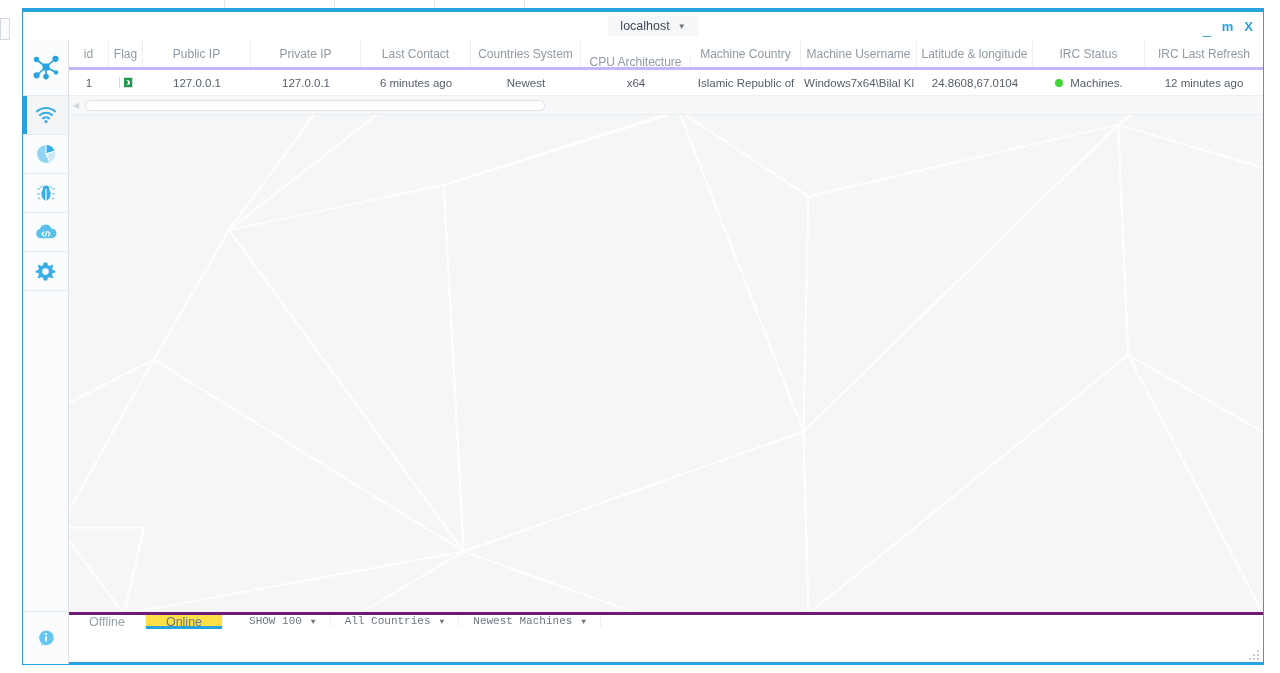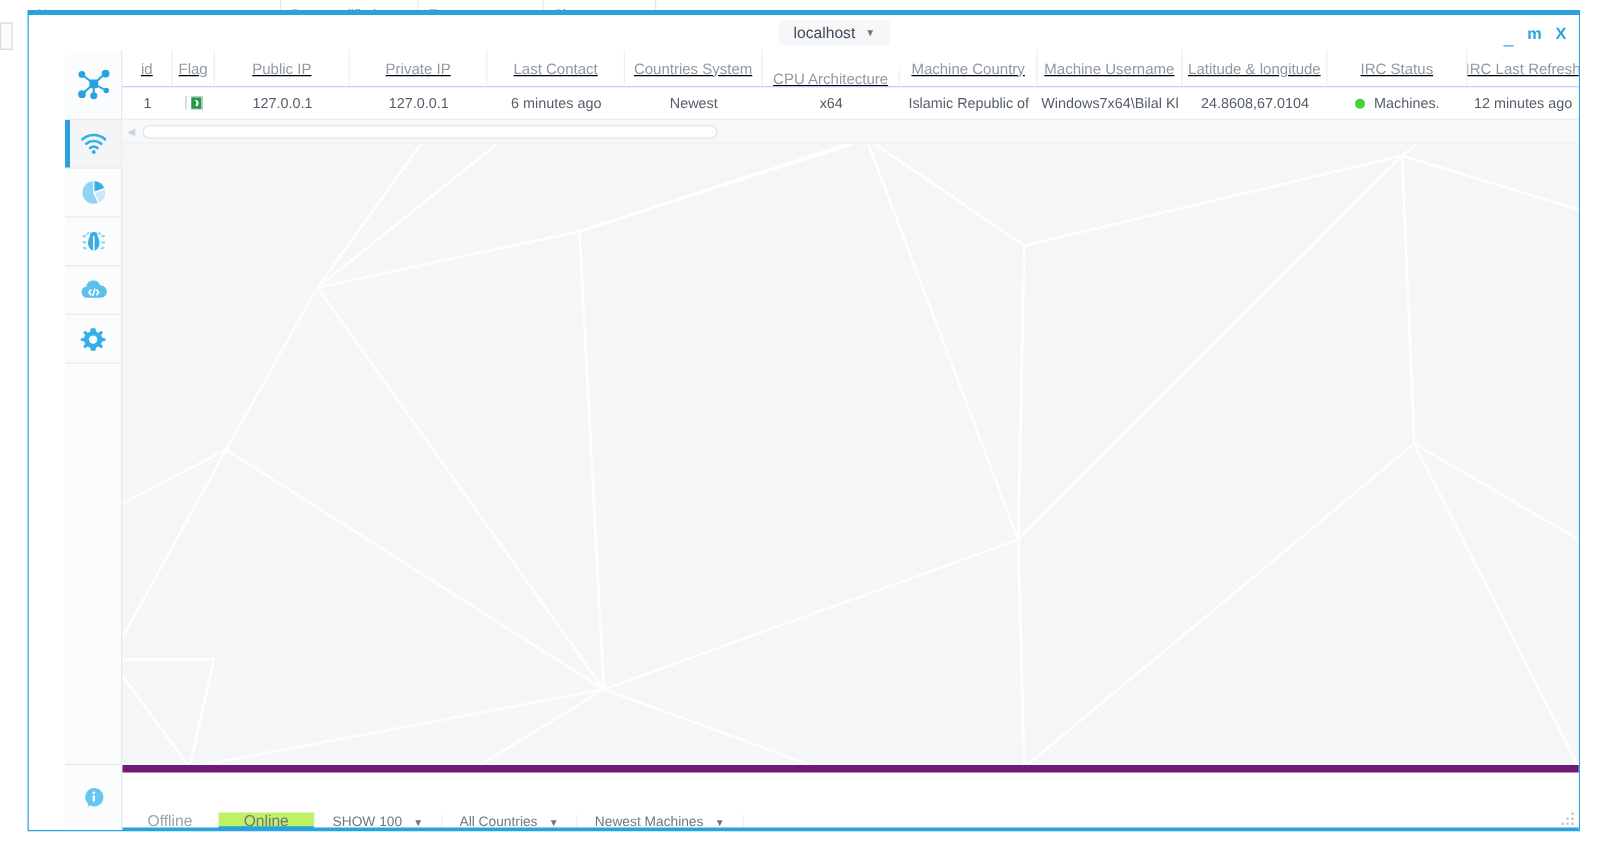--- a/index.html
+++ b/index.html
@@ -53,21 +53,20 @@
   #app-window {
     position: absolute;
     left: 22px; top: 8px;
     width: 1242px; height: 657px;
     background: #ffffff;
     border: 1px solid #29a3e0;
     border-top-width: 4px;
     z-index: 5;
     display: flex;
     flex-direction: column;
-    padding-left: 29px;
   }
 
   
   #titlebar {
     position: relative;
     height: 28px;
     flex: none;
     background: #ffffff;
     display: flex;
     align-items: center;
@@ -145,23 +144,22 @@
   .rail-item svg, .rail-logo svg, .rail-bottom svg { display: block; }
 
   
   #content { flex: 1; display: flex; flex-direction: column; min-width: 0; }
 
   
   #table-head {
     display: flex;
     height: 30px;
     flex: none;
-    border-bottom: 1px solid #c4b5fd;
-    background: #ffffff;
-    text-decoration: underline;
+    border-bottom: 3px solid #c4b5fd;
+    background: #ffffff;
   }
   #table-head .th {
     border-right: 1px solid #eceff2;
     color: #8e9aa6;
     font-size: 12px;
     display: flex; align-items: center; justify-content: center;
     white-space: nowrap; overflow: hidden;
     cursor: pointer;
   }
   #table-row {
@@ -241,42 +239,43 @@
     overflow: hidden;
     min-height: 0;
   }
   #canvas svg { position: absolute; left: 0; top: 0; width: 100%; height: 100%; }
 
   
   #bottombar {
     height: 52px;
     flex: none;
     background: #ffffff;
-    border-top: 6px solid #701a75;
-    display: flex;
-    align-items: flex-end;
-    position: relative;
+    border-top: 3px solid #701a75;
+    display: flex;
+    align-items: flex-start;
+    position: relative;
+    gap: 12px;
   }
   #bottombar::after {
     content: "";
     position: absolute; left: 0; right: 0; bottom: 0;
     height: 2px; background: #29a3e0;
   }
   .tab {
     min-width: 66px;
     padding: 0 20px;
     display: flex; align-items: center; justify-content: center;
     color: #97a2ad;
     font-size: 12.5px;
     border-right: 1px solid #edf0f3;
     cursor: pointer;
     position: relative;
   }
   .tab.active {
-    background: #bef264;
+    background: #fde047;
     color: #6d7883;
   }
   .tab.active::after {
     content: "";
     position: absolute; left: 0; right: 0; bottom: 0;
     height: 3px; background: #29a3e0; z-index: 2;
   }
   .filter {
     padding: 0 14px;
     display: flex; align-items: center; gap: 9px;
@@ -504,21 +503,21 @@
             <polyline points="395,455 290,520"></polyline>
           </g>
         </svg>
       </div>
 
       <div id="bottombar">
         <div id="tabs-holder" style="display:flex;">
             <div class="tab">Offline</div>
             <div class="tab active">Online</div>
           </div>
-        <div id="filters-holder" style="display:flex;">
+        <div id="filters-holder" style="display:flex;font-family:Liberation Mono, monospace;">
             <div class="filter">
               <span>SHOW 100</span>
               <span class="caret">▼</span>
             </div>
             <div class="filter">
               <span>All Countries</span>
               <span class="caret">▼</span>
             </div>
             <div class="filter">
               <span>Newest Machines</span>

